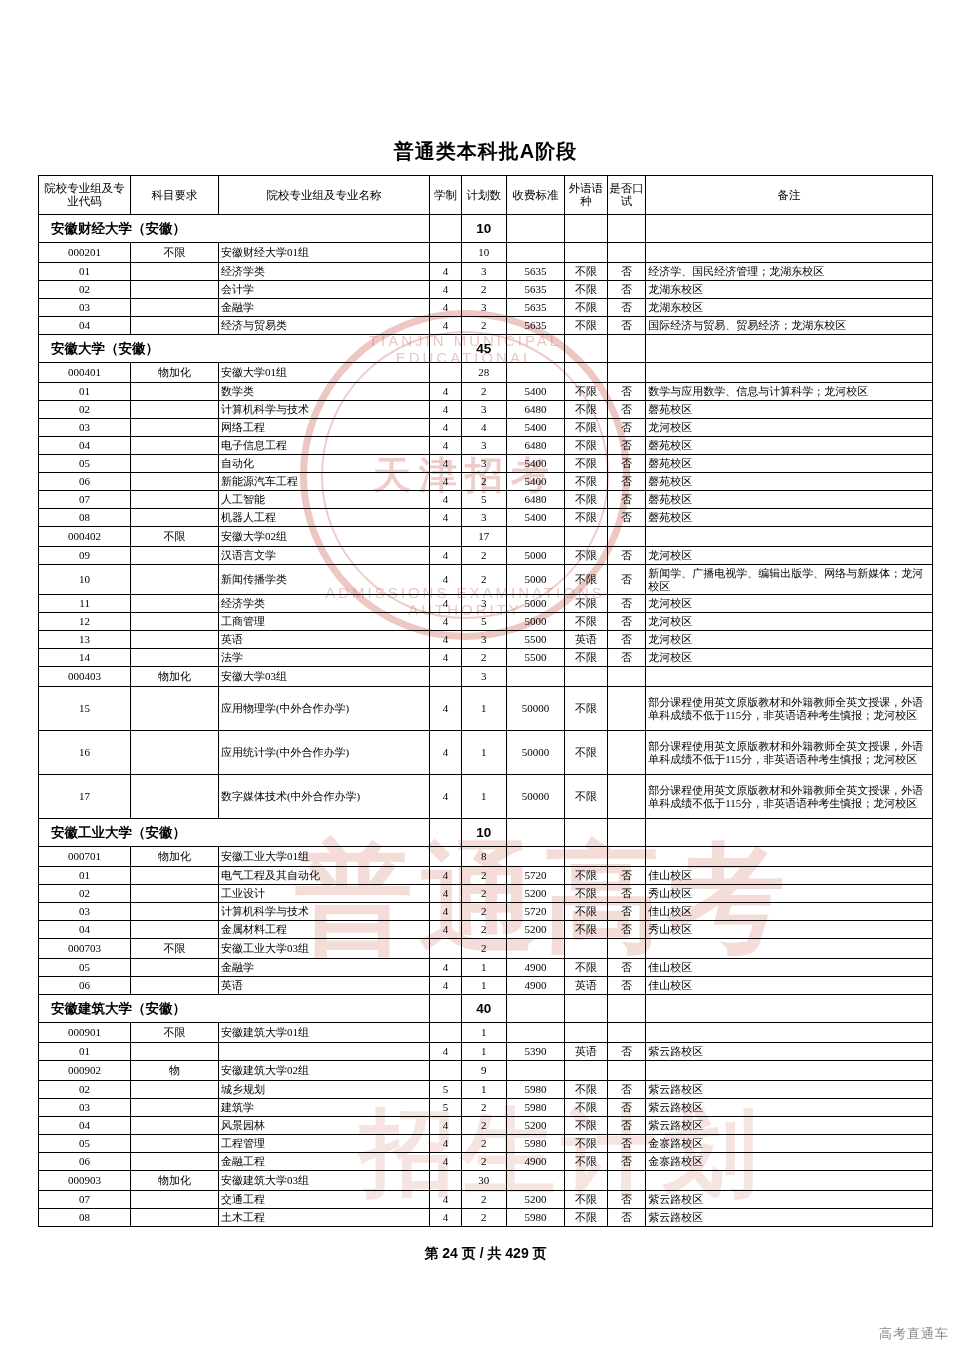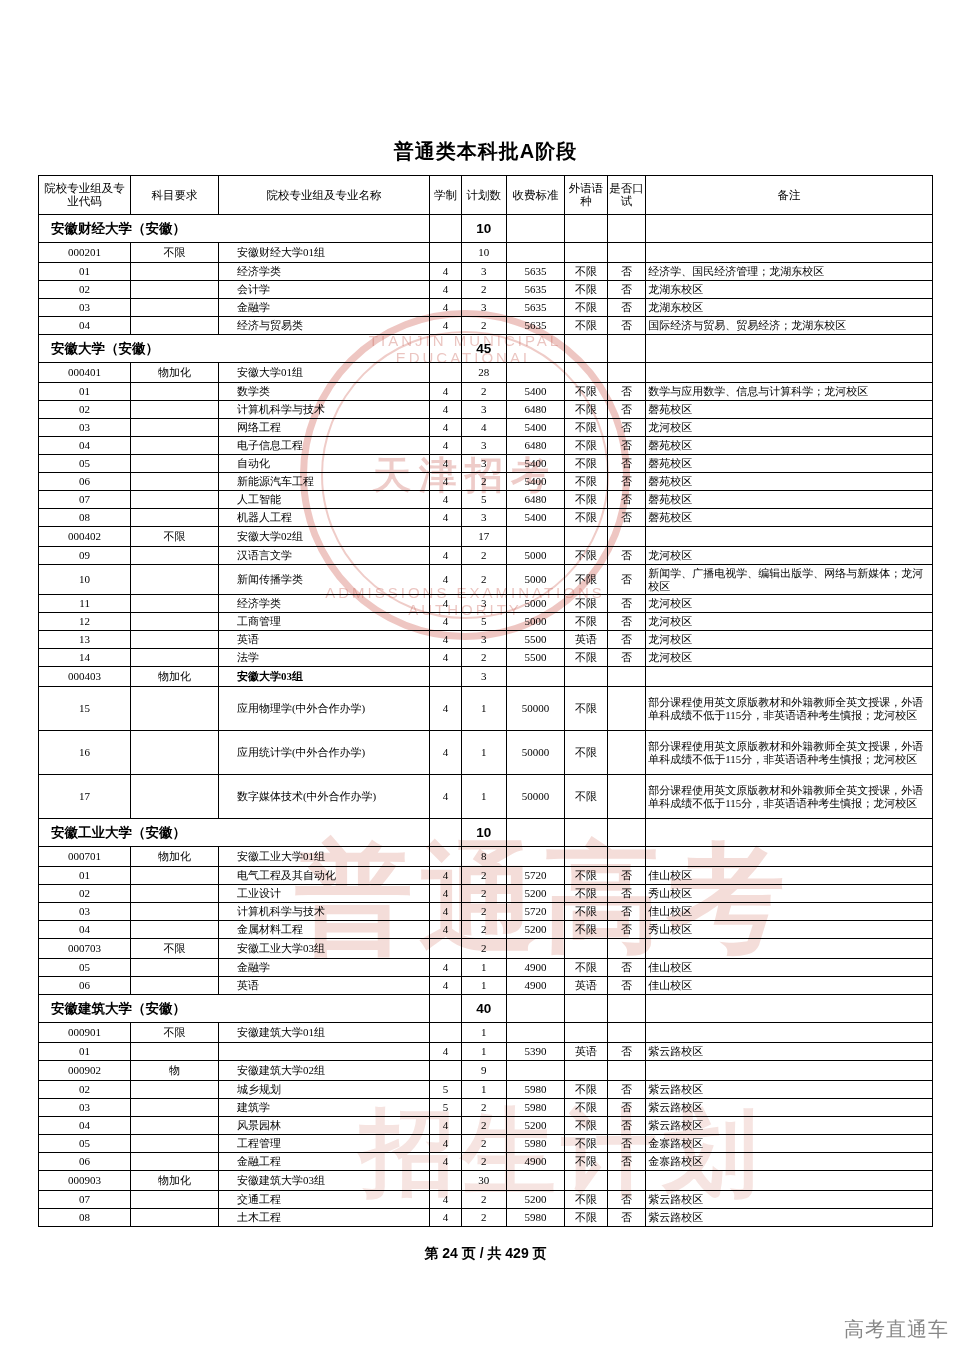--- a/index.html
+++ b/index.html
@@ -148,40 +148,40 @@
     font-family: "Liberation Sans", sans-serif;
   }
   tr.univ td.l { padding-left: 12px; }
   tr.group td {
     height: 17px;
   }
   tr.major td {
     height: 15px;
   }
   tr.group td.l, tr.major td.l {
-    padding-left: 18px;
+    padding-left: 2px;
   }
   td.note {
     text-align: left;
     padding-left: 4px;
     font-size: 10.5px;
     line-height: 1.18;
   }
   .footer {
     text-align: center;
     font-size: 14px;
     font-weight: bold;
     margin-top: 18px;
     font-family: "Liberation Sans", sans-serif;
   }
   .brand {
     position: absolute;
     right: 22px;
     bottom: 22px;
-    font-size: 20px;
+    font-size: 13px;
     color: #888;
     font-family: Liberation Mono, monospace;
     letter-spacing: 1px;
     z-index: 3;
   }
   .col-code  { width: 82px; }
   .col-subj  { width: 78px; }
   .col-name  { width: 188px; }
   .col-xz    { width: 28px; }
   .col-plan  { width: 40px; }
@@ -480,21 +480,21 @@
             <td class="c">4</td>
             <td class="c">2</td>
             <td class="c">5500</td>
             <td class="c">不限</td>
             <td class="c">否</td>
             <td class="note">龙河校区</td>
           </tr>
           <tr class="group">
             <td class="c">000403</td>
             <td class="c">物加化</td>
-            <td class="l" style="font-weight: bold;">安徽大学03组</td>
+            <td class="l" style="font-weight: normal;">安徽大学03组</td>
             <td class="c"></td>
             <td class="c">3</td>
             <td class="c"></td>
             <td class="c"></td>
             <td class="c"></td>
             <td class="note"></td>
           </tr>
           <tr class="major" style="height: 44px;">
             <td class="c">15</td>
             <td class="c"></td>

